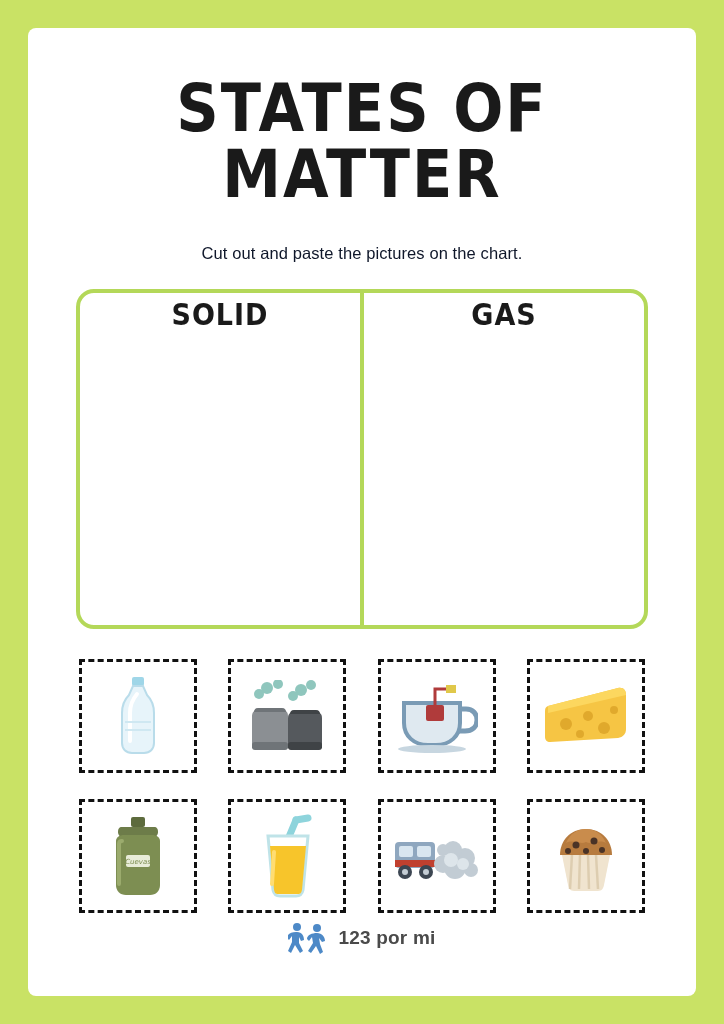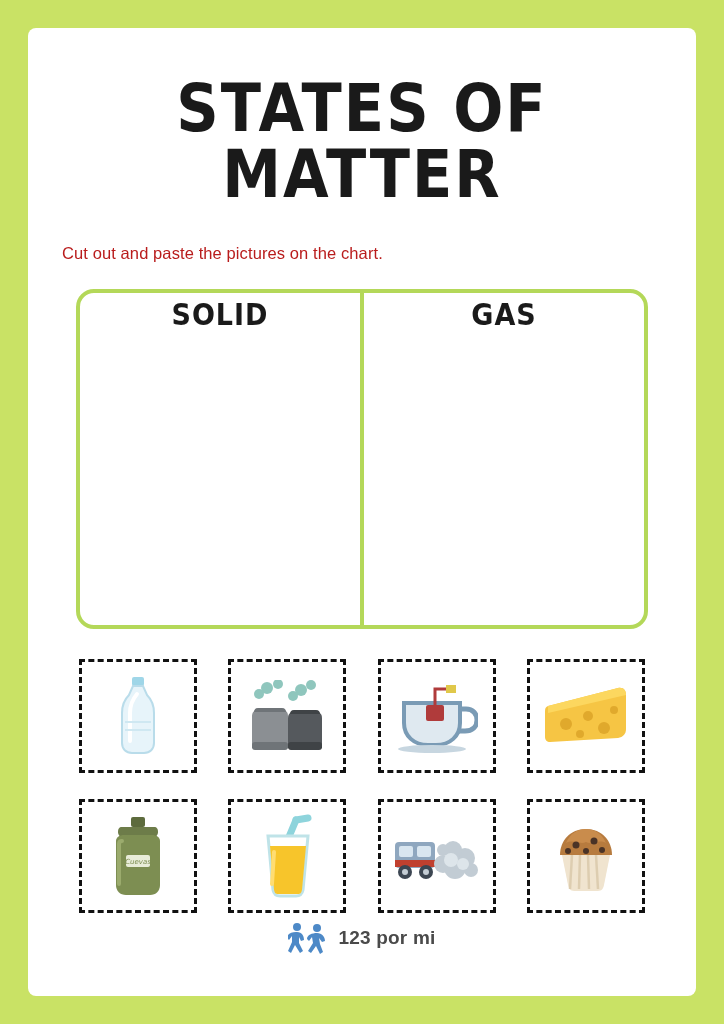--- a/index.html
+++ b/index.html
@@ -30,23 +30,23 @@
     font-family: "DejaVu Sans", sans-serif;
     font-weight: bold;
     font-size: 59px;
     letter-spacing: 2px;
     color: #1a1a1a;
     margin-top: 28px;
     line-height: 1;
     transform: scaleY(1.12);
   }
   .subtitle {
-    text-align: left;
+    text-align: center;
     font-size: 16.5px;
-    color: #b91c1c;
+    color: #0f172a;
     margin-top: 44px;
     letter-spacing: 0.1px;
   }
   .chart {
     margin: 26px 14px 0 14px;
     height: 340px;
     border: 4px solid #b4d859;
     border-radius: 18px;
     display: flex;
     overflow: hidden;

